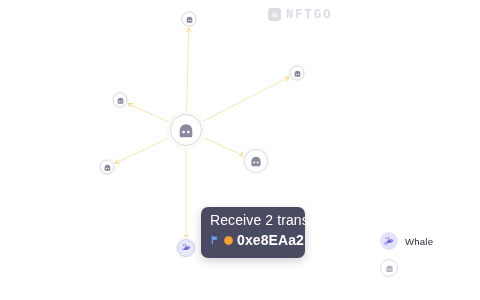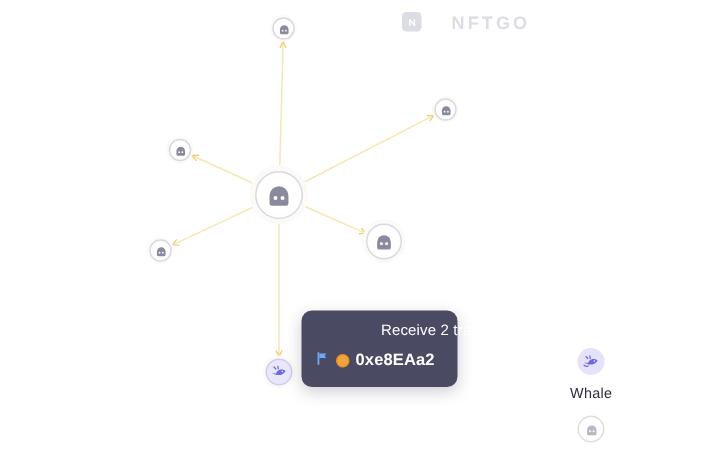--- a/index.html
+++ b/index.html
@@ -18,22 +18,23 @@
     overflow: hidden;
   }
 
   
   .watermark {
     position: absolute;
     top: 8px;
     left: 268px;
     display: flex;
     align-items: flex-start;
-    gap: 20px;
+    gap: 5px;
     opacity: 1;
+    font-family: Liberation Mono, monospace;
   }
   .watermark-mark {
     width: 13px;
     height: 13px;
     border-radius: 3px;
     background: #dcdce4;
     display: flex;
     align-items: center;
     justify-content: center;
   }
@@ -87,35 +88,34 @@
     top: 207px;
     width: 104px;
     box-sizing: border-box;
     background: #4b4a63;
     border-radius: 7px;
     padding: 8px 9px 9px 9px;
     box-shadow: 0 3px 10px rgba(40,38,60,0.22);
   }
   .tooltip-title {
     color: #ffffff;
-    font-size: 10px;
+    font-size: 14px;
     line-height: 11px;
     letter-spacing: 0.1px;
     white-space: nowrap;
-    margin-left: 44px;
   }
   .tooltip-row {
     display: flex;
     align-items: center;
     gap: 4px;
     margin-top: 5px;
   }
   .tooltip-addr {
     color: #ffffff;
-    font-size: 11px;
+    font-size: 14px;
     font-weight: 700;
     letter-spacing: 0.1px;
     white-space: nowrap;
   }
   .token-dot {
     width: 9px;
     height: 9px;
     border-radius: 50%;
     background: #f2a43a;
     border: 1px solid #e8962a;
@@ -129,21 +129,20 @@
     left: 380px;
     top: 232px;
     display: flex;
     flex-direction: column;
     gap: 9px;
   }
   .legend-item {
     display: flex;
     align-items: center;
     gap: 7px;
-    flex-direction: column;
   }
   .legend-icon {
     width: 18px;
     height: 18px;
     border-radius: 50%;
     display: flex;
     align-items: center;
     justify-content: center;
     flex: 0 0 auto;
   }

